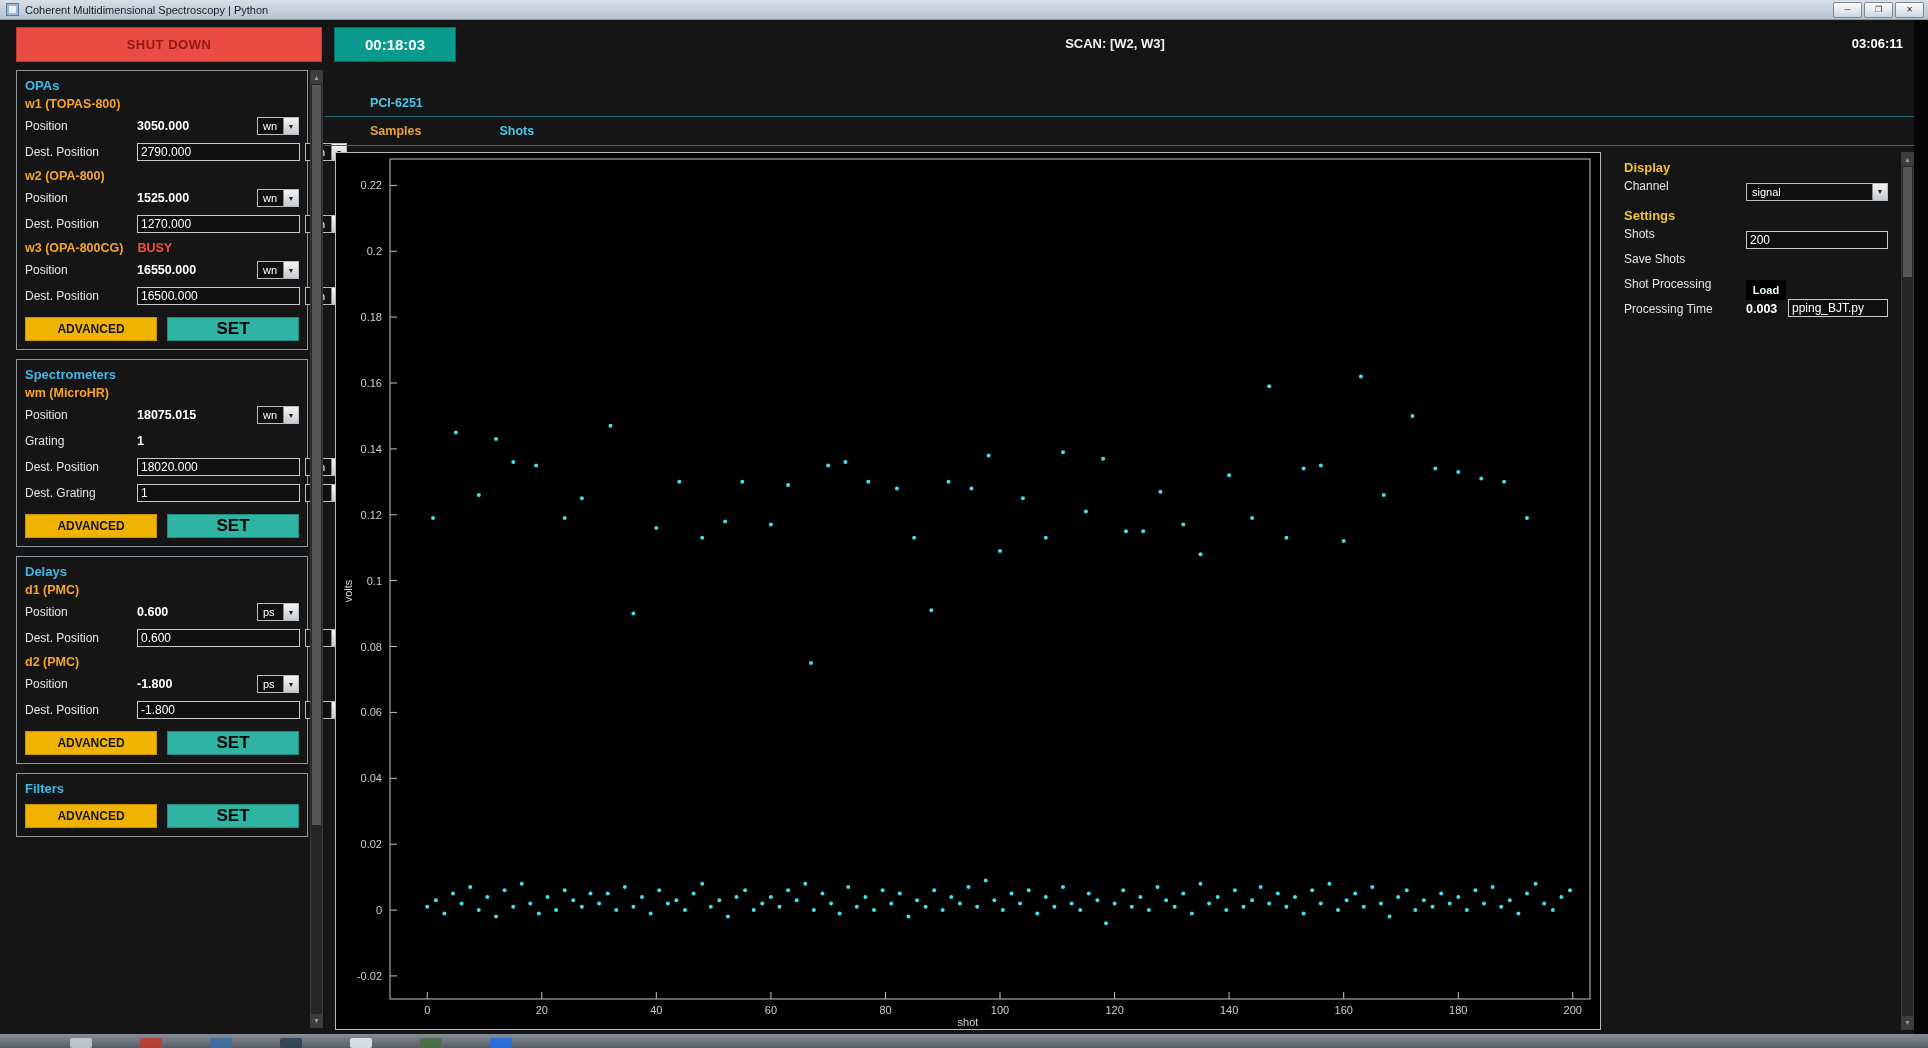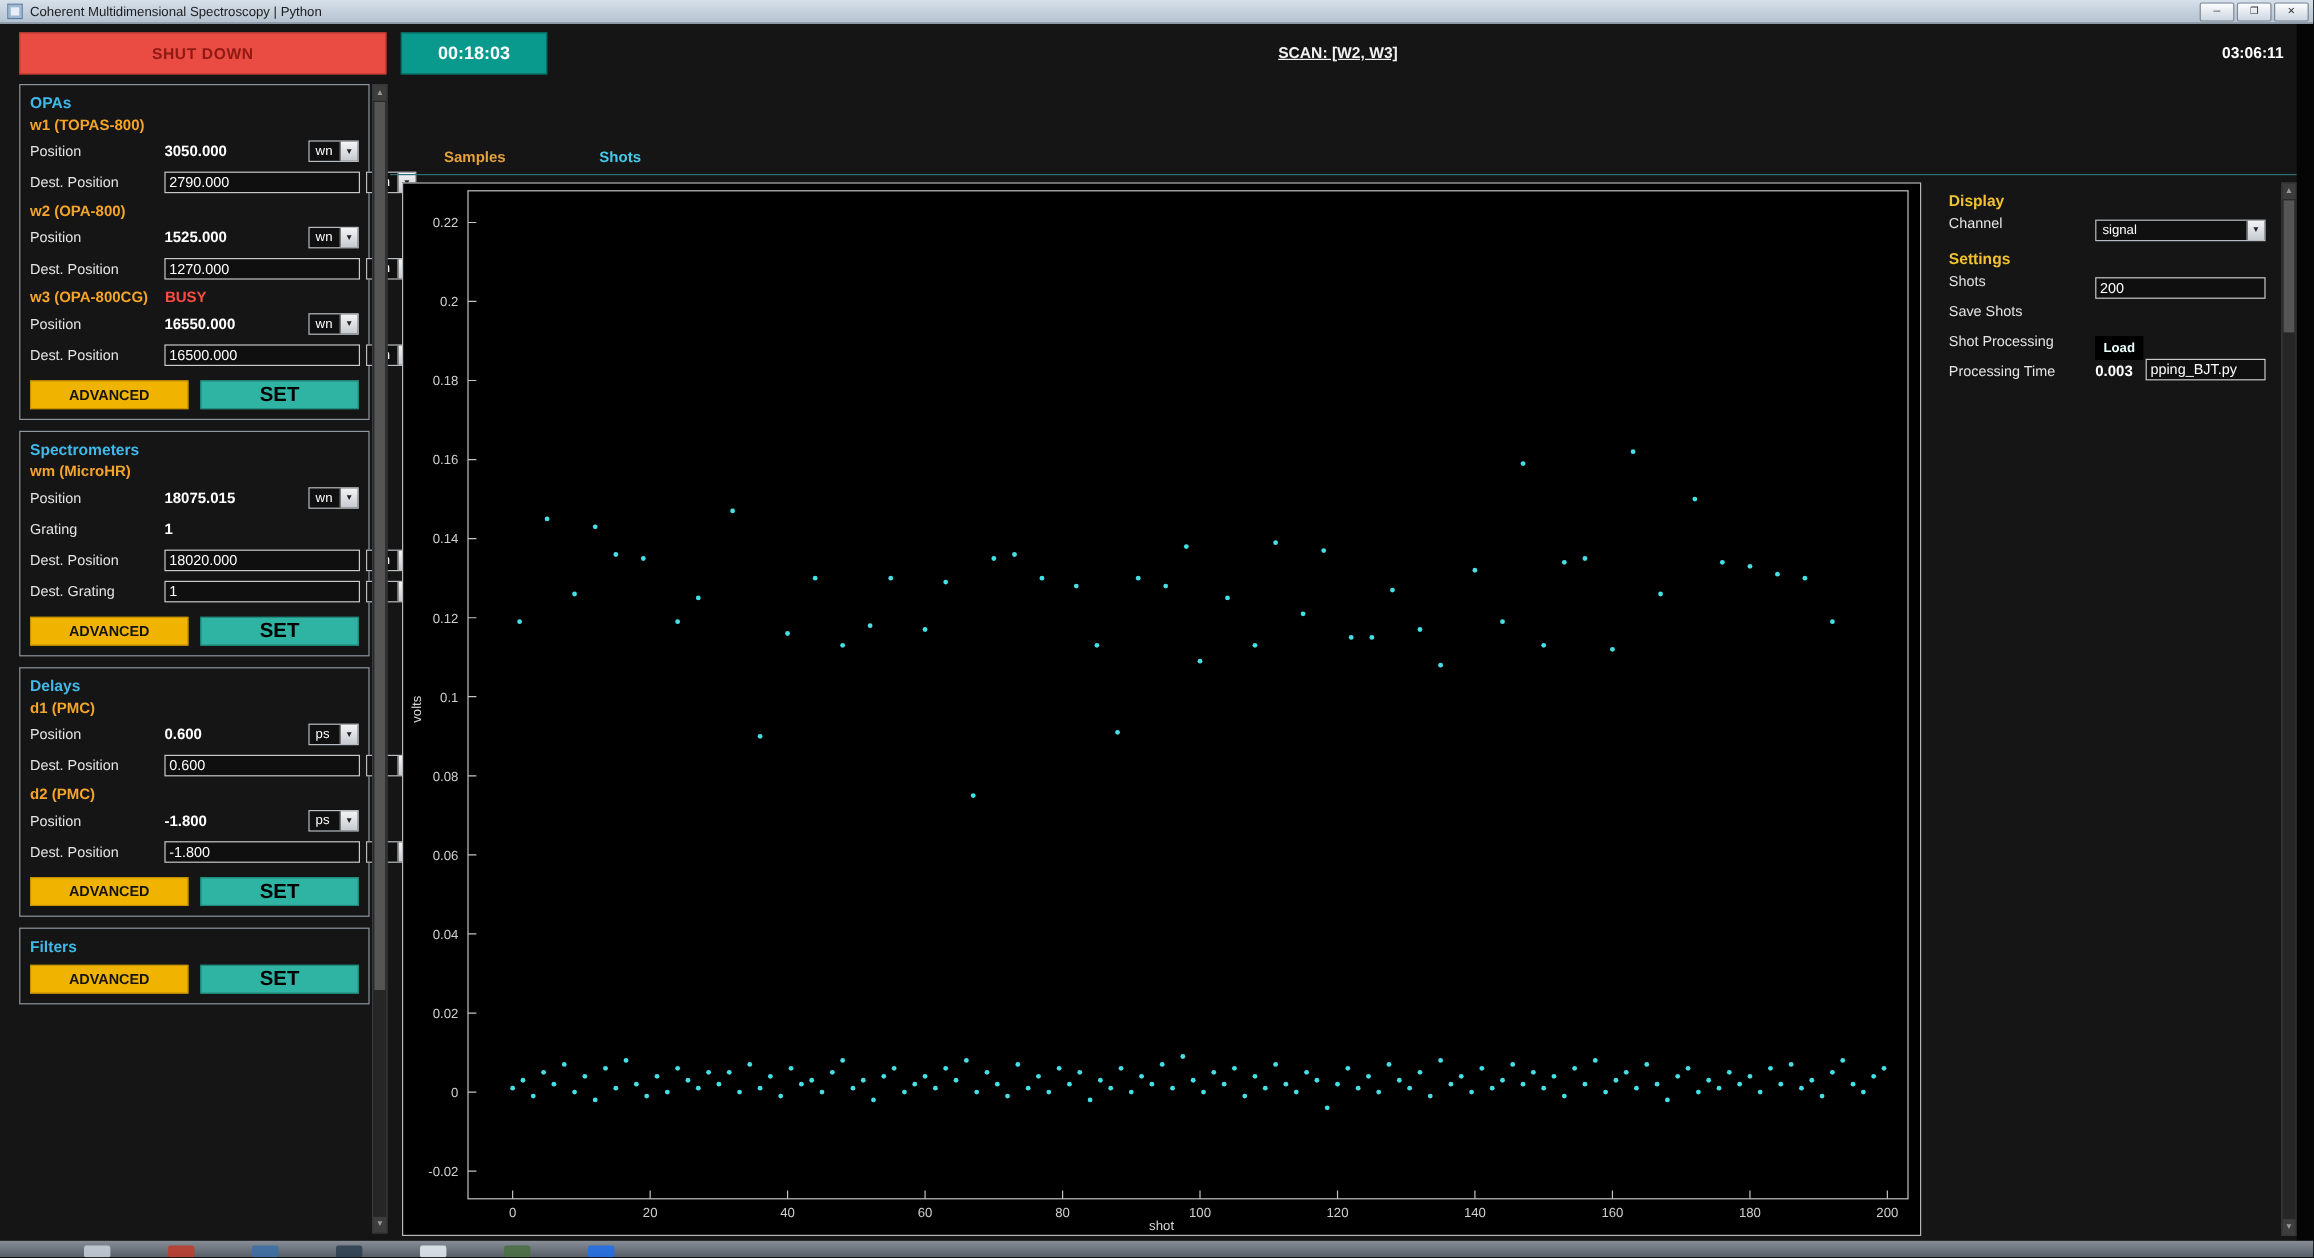--- a/index.html
+++ b/index.html
@@ -15,21 +15,21 @@
   .wbtn{width:27px;height:14px;background:linear-gradient(#fcfdfe,#ccd6e1);border:1px solid #7e8a97;
         border-radius:2px;font-size:8px;color:#2a2a2a;display:flex;align-items:center;justify-content:center;}
   
   .btn-shutdown{position:absolute;left:16px;top:27px;width:304px;height:33px;background:#ea4b42;
         border:1px solid #c03a32;color:#8f1a13;font-weight:bold;font-size:13px;letter-spacing:.5px;
         display:flex;align-items:center;justify-content:center;}
   .timer{position:absolute;left:334px;top:27px;width:120px;height:33px;background:#0a9a8d;
         border:1px solid #056d63;color:#fff;font-weight:bold;font-size:15px;
         display:flex;align-items:center;justify-content:center;}
   .scan{position:absolute;left:325px;top:27px;width:1580px;height:33px;display:flex;align-items:center;
-        justify-content:center;color:#f2f2f2;font-weight:bold;font-size:13px;pointer-events:none;text-decoration:underline;}
+        justify-content:center;color:#f2f2f2;font-weight:bold;font-size:13px;pointer-events:none;}
   .clock{position:absolute;right:25px;top:27px;height:33px;display:flex;align-items:center;
         color:#fff;font-weight:bold;font-size:13px;}
   
   .sidebar{position:absolute;left:16px;top:70px;width:292px;}
   .group{border:1px solid #8e959c;margin:0 0 9px 0;padding:5px 8px 8px;box-sizing:border-box;}
   .grp-title{color:#41b9e8;font-weight:bold;font-size:13px;margin:2px 0 3px;}
   .hw{color:#f5a42a;font-weight:bold;font-size:12.5px;margin:4px 0 2px;display:flex;gap:14px;}
   .busy{color:#ff4b40;}
   .srow{display:flex;align-items:center;height:26px;}
   .sl{font-size:12px;color:#e4e4e4;width:112px;flex:none;}
@@ -296,20 +296,23 @@
       </div>
     </div>
   </div>
 
   <div class="sb" style="left:310px;top:70px;height:958px;">
     <div class="ar up">▲</div>
     <div class="thumb" style="top:14px;height:740px;"></div>
     <div class="ar dn">▼</div>
   </div>
 
+  <div class="tabrow tabrow2">
+    <span class="tab active">PCI-6251</span>
+  </div>
   <div class="tabrow tabrow3">
     <span class="tab">Samples</span>
     <span class="tab active">Shots</span>
   </div>
 
   <div class="plotbox">
     <svg id="plot-svg" width="1266" height="878" viewBox="0 0 1266 878">
         <rect x="54" y="6" width="1200" height="840" fill="#000" stroke="#c4c4c4" stroke-width="1"></rect>
         <line x1="91.2" y1="846" x2="91.2" y2="839" stroke="#c4c4c4"></line>
         <text x="91.2" y="861" fill="#cfcfcf" font-size="11" text-anchor="middle" font-family="Liberation Sans, sans-serif">0</text>

